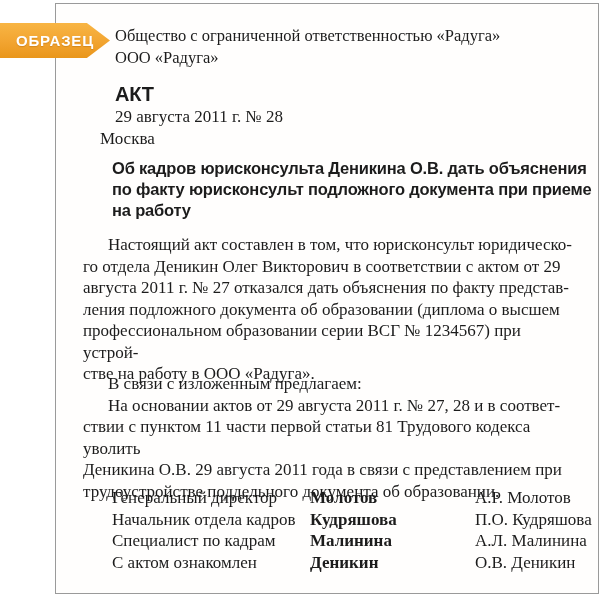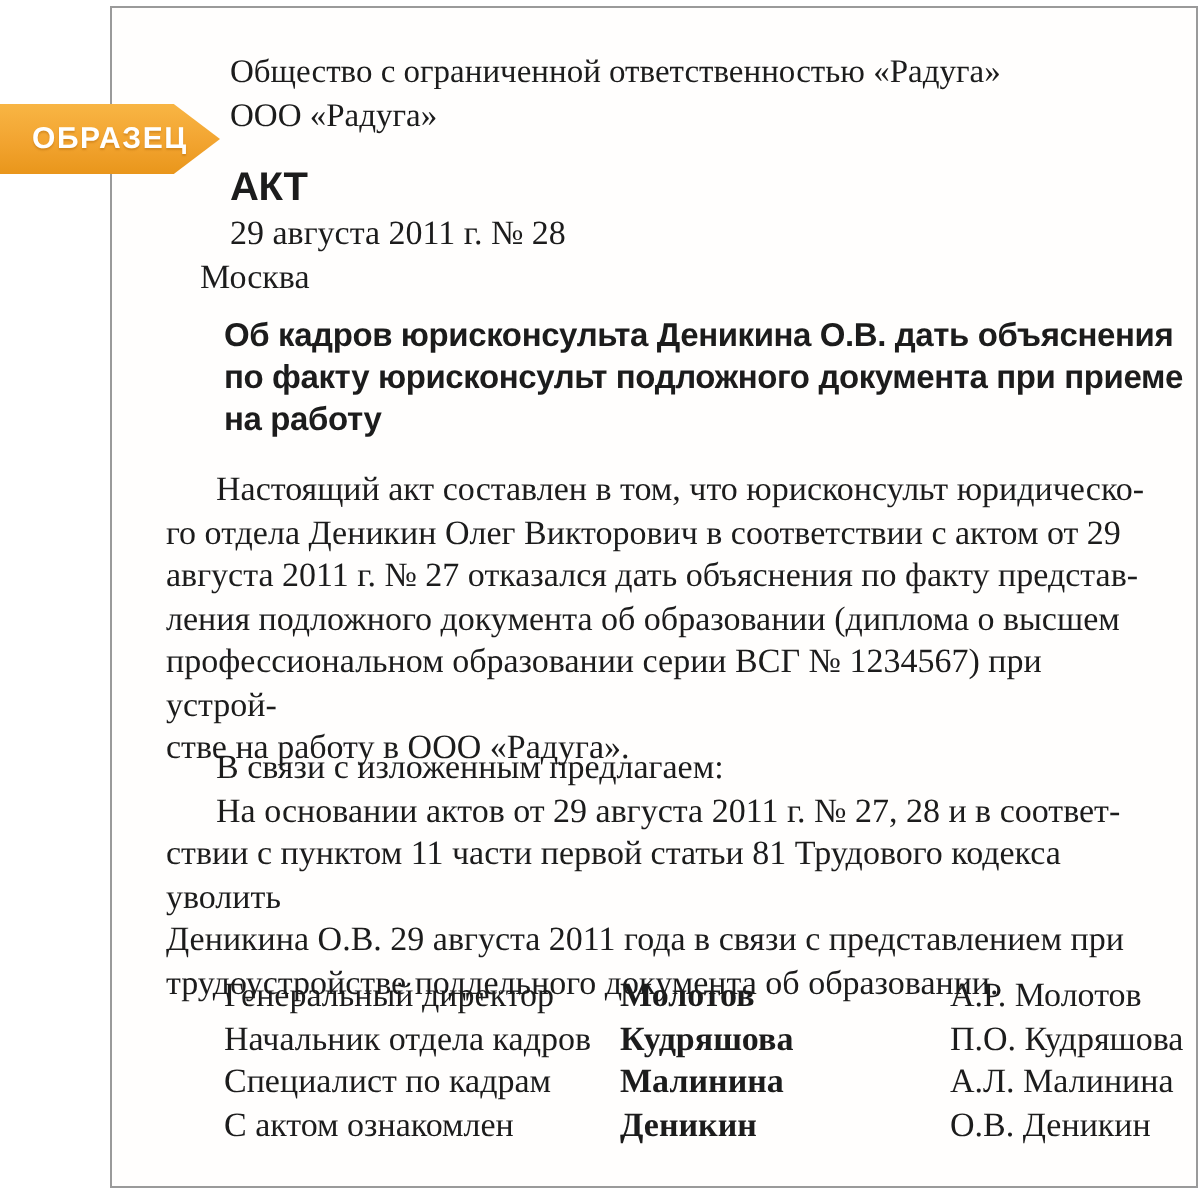--- a/index.html
+++ b/index.html
@@ -27,21 +27,20 @@
     clip-path:polygon(0 0, 79% 0, 100% 50%, 79% 100%, 0 100%);
     display:flex; align-items:center; justify-content:flex-start;
     padding-left:16px; padding-right:22px;
     color:#ffffff;
     font-family:"Liberation Sans", sans-serif;
     font-weight:700;
     font-size:15px;
     letter-spacing:0.8px;
     z-index:2;
     text-shadow:0 1px 1px rgba(160,90,0,0.35);
-    margin-top:29px;
   }
   .abs { position:absolute; }
   .org {
     left:59px; top:21px;
     font-size:16.5px; line-height:22px;
   }
   .doc-title {
     left:59px; top:80px;
     font-family:"Liberation Sans", sans-serif;
     font-weight:700; font-size:20px; line-height:21px;

